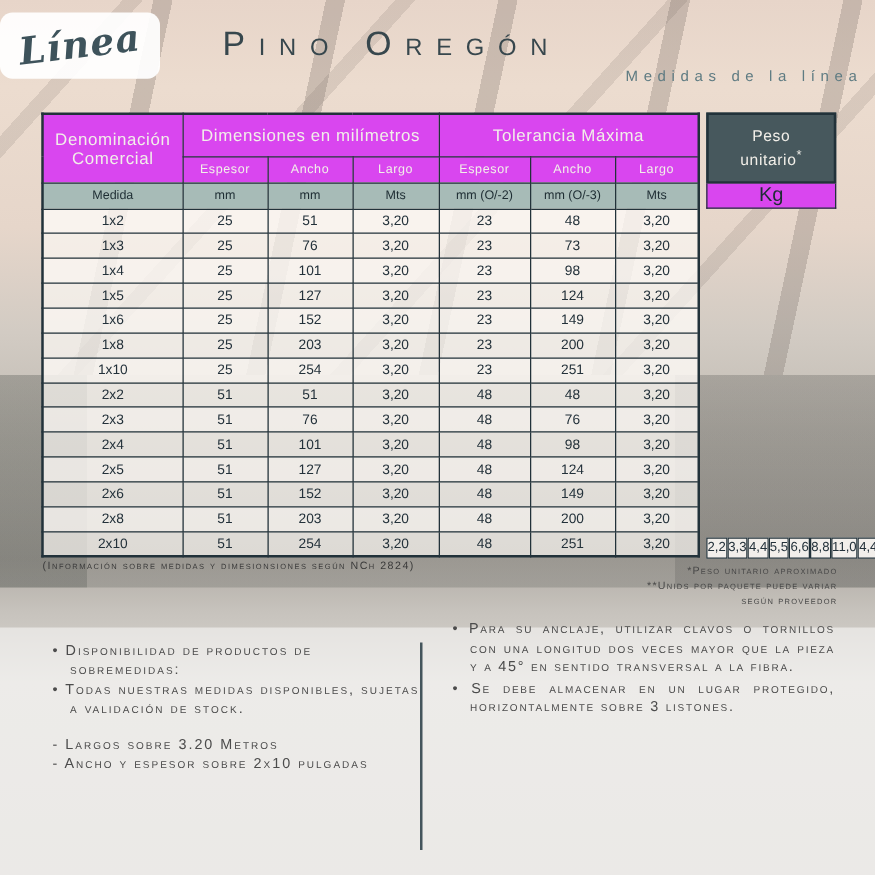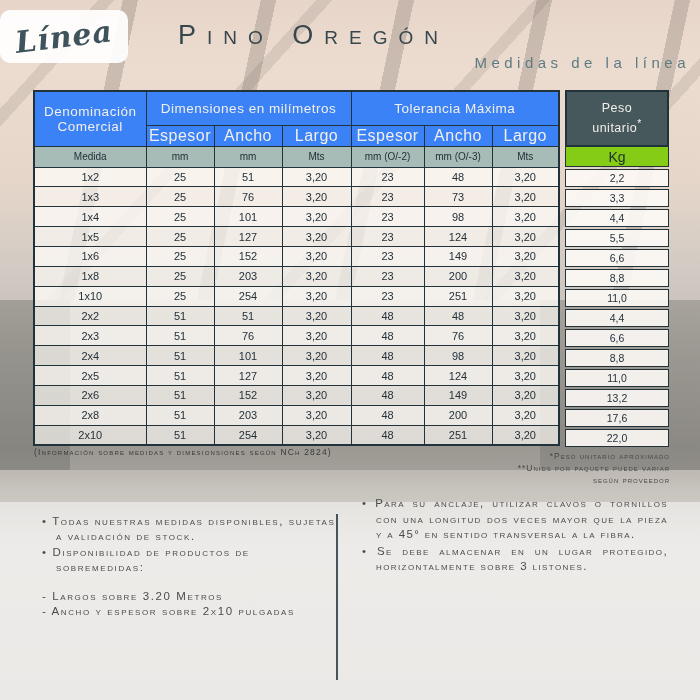--- a/index.html
+++ b/index.html
@@ -24,45 +24,45 @@
 
   .linea-box{position:absolute;left:0;top:10px;width:128px;height:53px;z-index:2;
     background:rgba(255,255,255,.93);border-radius:10px;
     display:flex;align-items:center;justify-content:center;}
   .linea-text{font-family:"DejaVu Serif",serif;font-style:italic;font-weight:bold;
     font-size:30px;color:#3e535b;transform:rotate(-7deg);letter-spacing:1px;}
 
   .title{position:absolute;left:178px;top:20px;z-index:2;
     font-variant:small-caps;font-size:27px;letter-spacing:11px;color:#37474d;font-weight:500;}
   .subtitle{position:absolute;right:10px;top:54px;z-index:2;
-    font-size:15px;letter-spacing:4.5px;color:#5e7b82;}
+    font-size:12px;letter-spacing:4.5px;color:#5e7b82;}
 
   table.spec{position:absolute;left:33px;top:90px;z-index:2;border-collapse:collapse;table-layout:fixed;width:525px;}
   table.spec th,table.spec td{border:1px solid #22323a;padding:0;text-align:center;vertical-align:middle;font-weight:normal;}
   table.spec{border:2px solid #22323a;}
   tr.h-group{height:34px;}
   tr.h-sub{height:21px;}
   tr.h-unit{height:21px;}
-  .dark{background:#3b82f6;color:#f2efe9;margin-left:8px;}
+  .dark{background:#d946ef;color:#f2efe9;margin-left:8px;}
   .sage{background:#a7bbb7;color:#1e2d33;}
   tr.h-group th{font-size:13.5px;letter-spacing:.5px;}
   th.denom{font-size:12.5px;line-height:15px;}
-  tr.h-sub th{font-size:16px;letter-spacing:.5px;}
+  tr.h-sub th{font-size:10px;letter-spacing:.5px;}
   tr.h-unit td{font-size:10px;}
   tbody.rows tr{height:19.86px;}
   tbody.rows td{font-size:11px;color:#23313a;background:rgba(252,249,245,.82);}
   tbody.rows tr:nth-child(even) td{background:rgba(252,249,245,.68);}
 
   .peso{position:absolute;left:565px;top:90px;width:104px;z-index:2;}
   .peso-head{height:53px;border:2px solid #22323a;background:#47585d;color:#f2efe9;
     display:flex;flex-direction:column;align-items:center;justify-content:center;
     font-size:12.5px;line-height:16px;letter-spacing:.5px;}
-  .peso-kg{height:19px;border:1px solid #22323a;border-top:none;background:#84cc16;color:#1e2d33;
-    display:flex;align-items:center;justify-content:center;font-size:14px;}
-  .peso-vals{height:278px;display:flex;flex-direction:column;justify-content:space-between;padding-top:2px;}
+  .peso-kg{height:19px;border:1px solid #22323a;border-top:none;background:#d946ef;color:#1e2d33;
+    display:flex;align-items:center;justify-content:center;font-size:16px;}
+  .peso-vals{height:278px;display:flex;justify-content:space-between;padding-top:2px;align-items:flex-end;}
   .peso-cell{height:15.5px;border:1px solid #22323a;background:rgba(253,250,246,.9);
     display:flex;align-items:center;justify-content:center;font-size:10.5px;color:#23313a;}
 
   .footnote-left{position:absolute;left:34px;top:447px;z-index:2;
     font-variant:small-caps;font-size:8.5px;letter-spacing:1.2px;color:#3a3a3a;}
   .footnote-right{position:absolute;right:30px;top:450px;z-index:2;text-align:right;
     font-variant:small-caps;font-size:8.5px;letter-spacing:1px;color:#474747;line-height:12px;margin-left:6px;}
   .footnote-right div{white-space:nowrap;}
 
   .notes-left{position:absolute;left:42px;top:514px;width:296px;z-index:2;
@@ -283,22 +283,22 @@
 
 <div class="footnote-left">(Información sobre medidas y dimesionsiones según NCh 2824)</div>
 <div class="footnote-right">
   <div>*Peso unitario aproximado</div>
   <div>**Unids por paquete puede variar</div>
   <div>según proveedor</div>
 </div>
 
 <div class="notes-left">
   <ul class="bullets">
+      <li>Disponibilidad de productos de sobremedidas:</li>
       <li>Todas nuestras medidas disponibles, sujetas a validación de stock.</li>
-      <li>Disponibilidad de productos de sobremedidas:</li>
     </ul>
   <ul class="dashes">
       <li>- Largos sobre 3.20 Metros</li>
       <li>- Ancho y espesor sobre 2x10 pulgadas</li>
     </ul>
 </div>
 <div class="divider"></div>
 <div class="notes-right">
   <ul class="bullets">
       <li>Para su anclaje, utilizar clavos o tornillos con una longitud dos veces mayor que la pieza y a 45° en sentido transversal a la fibra.</li>

